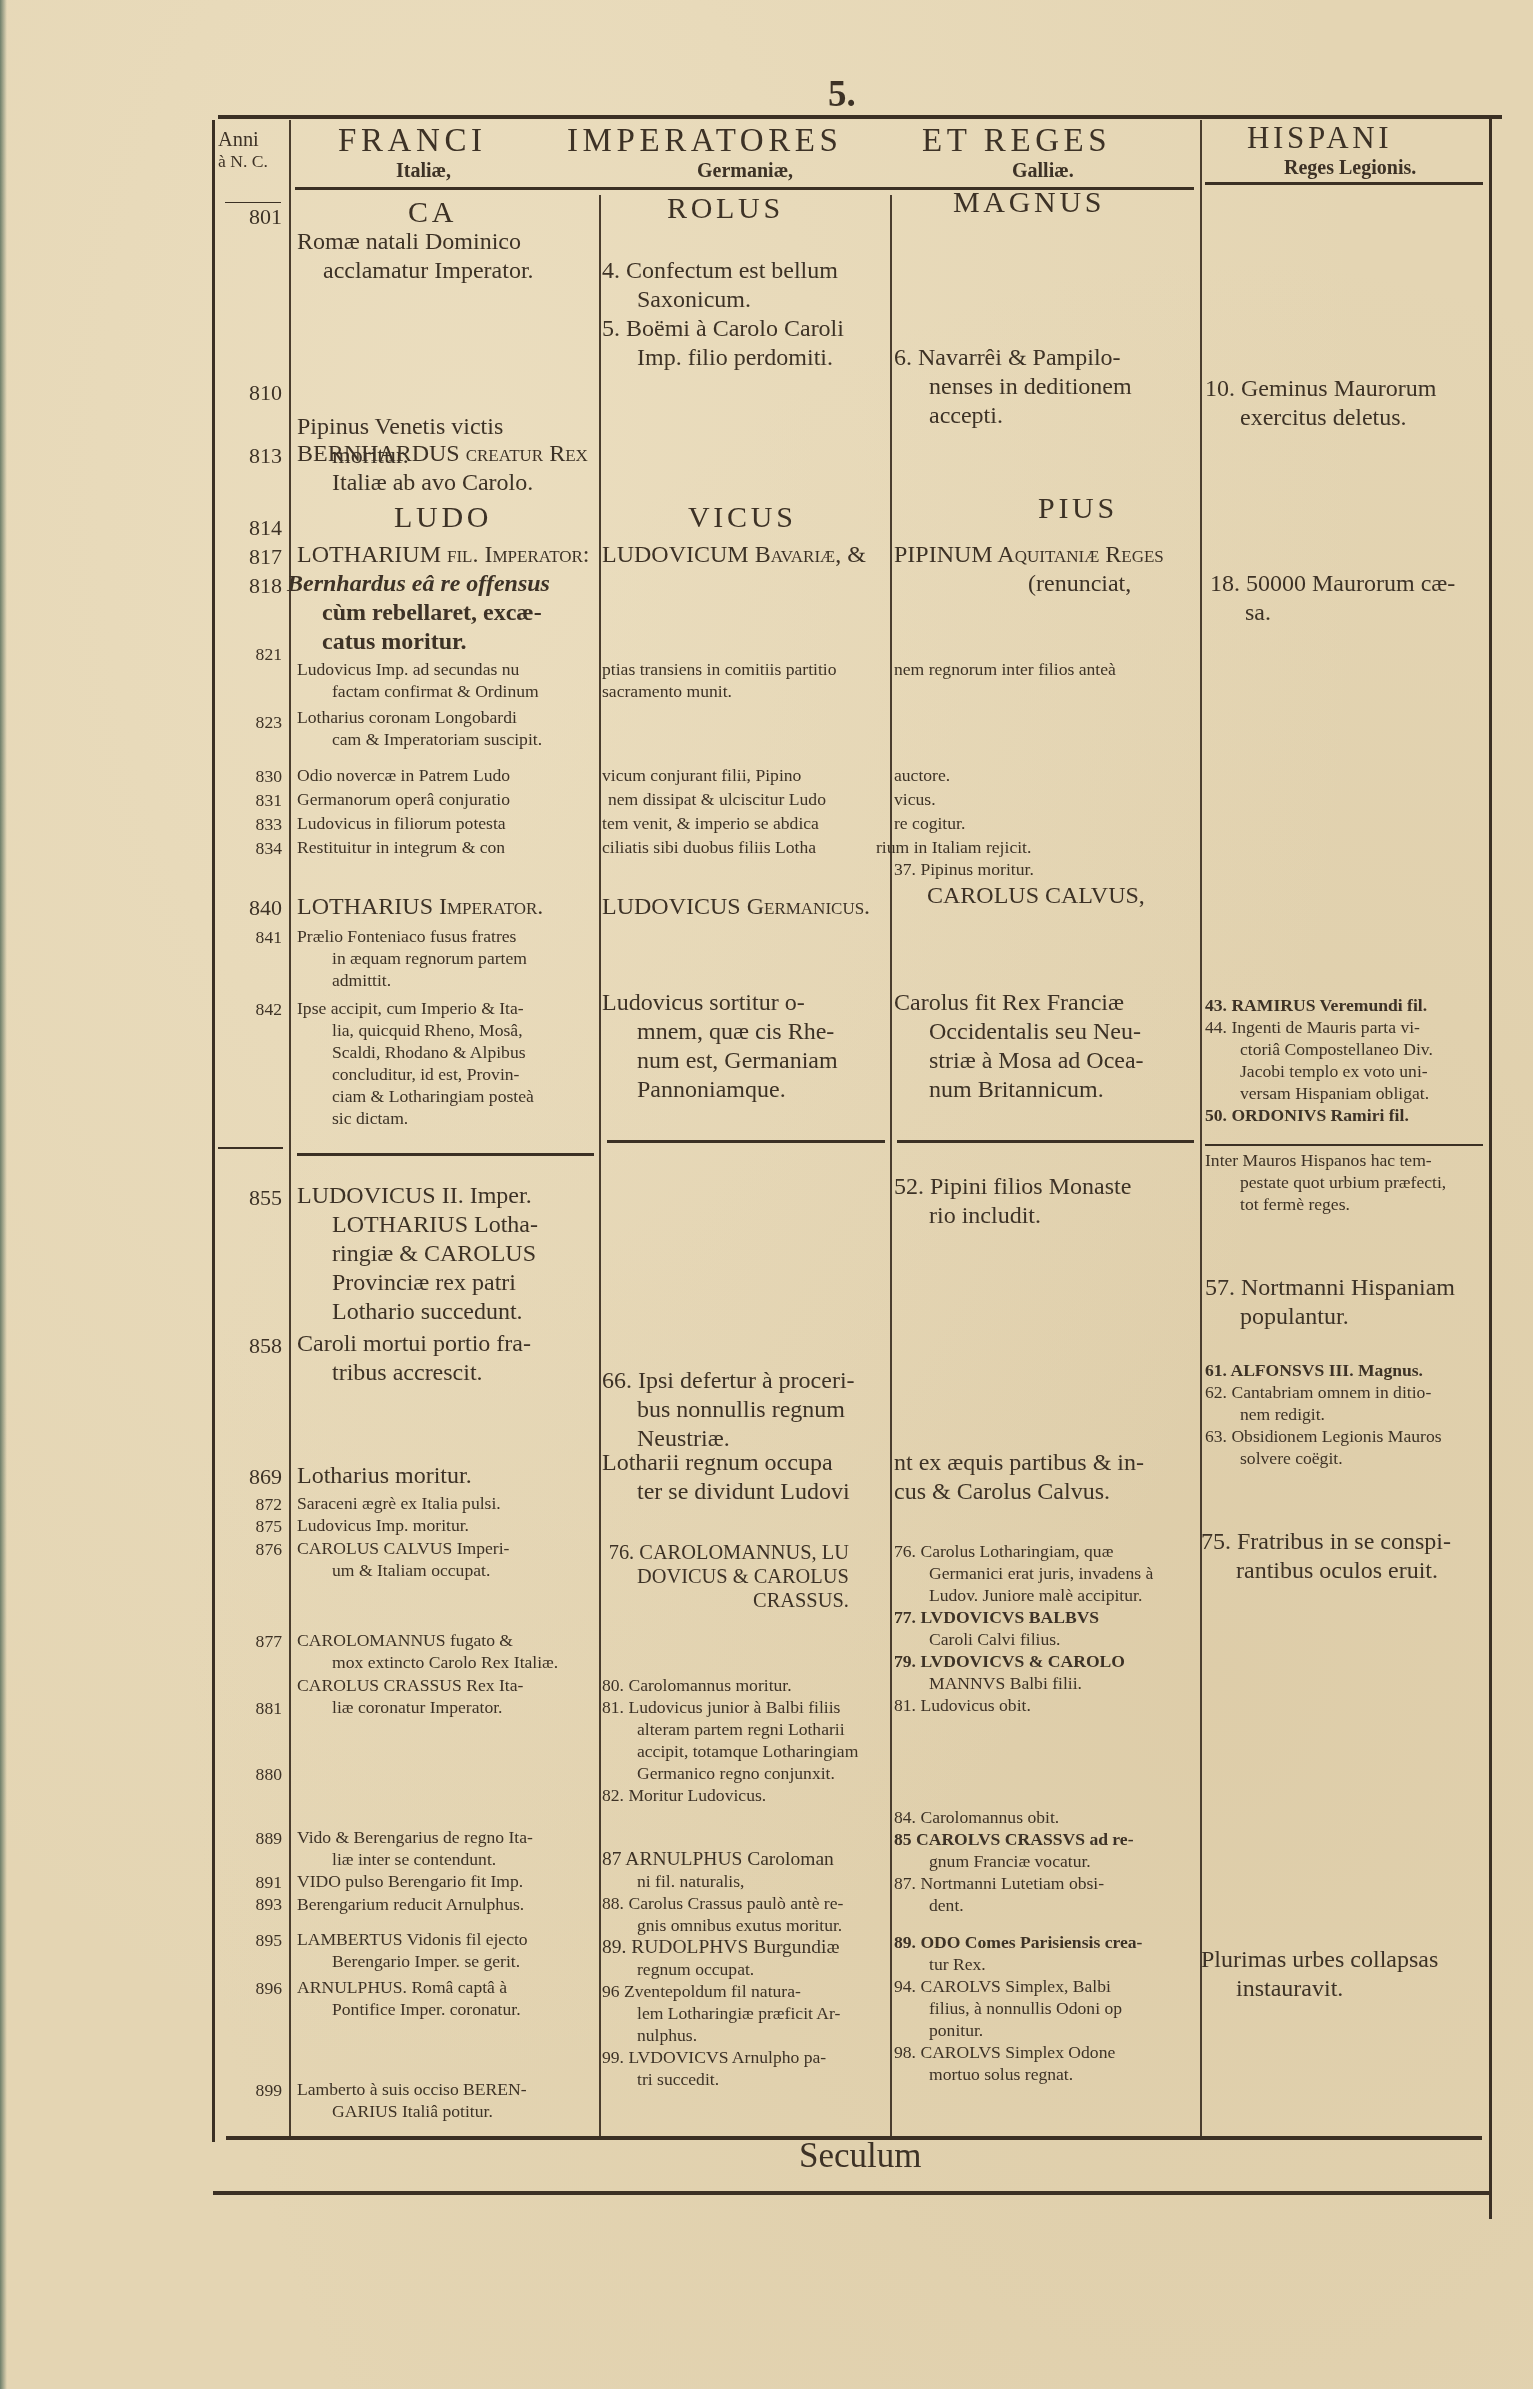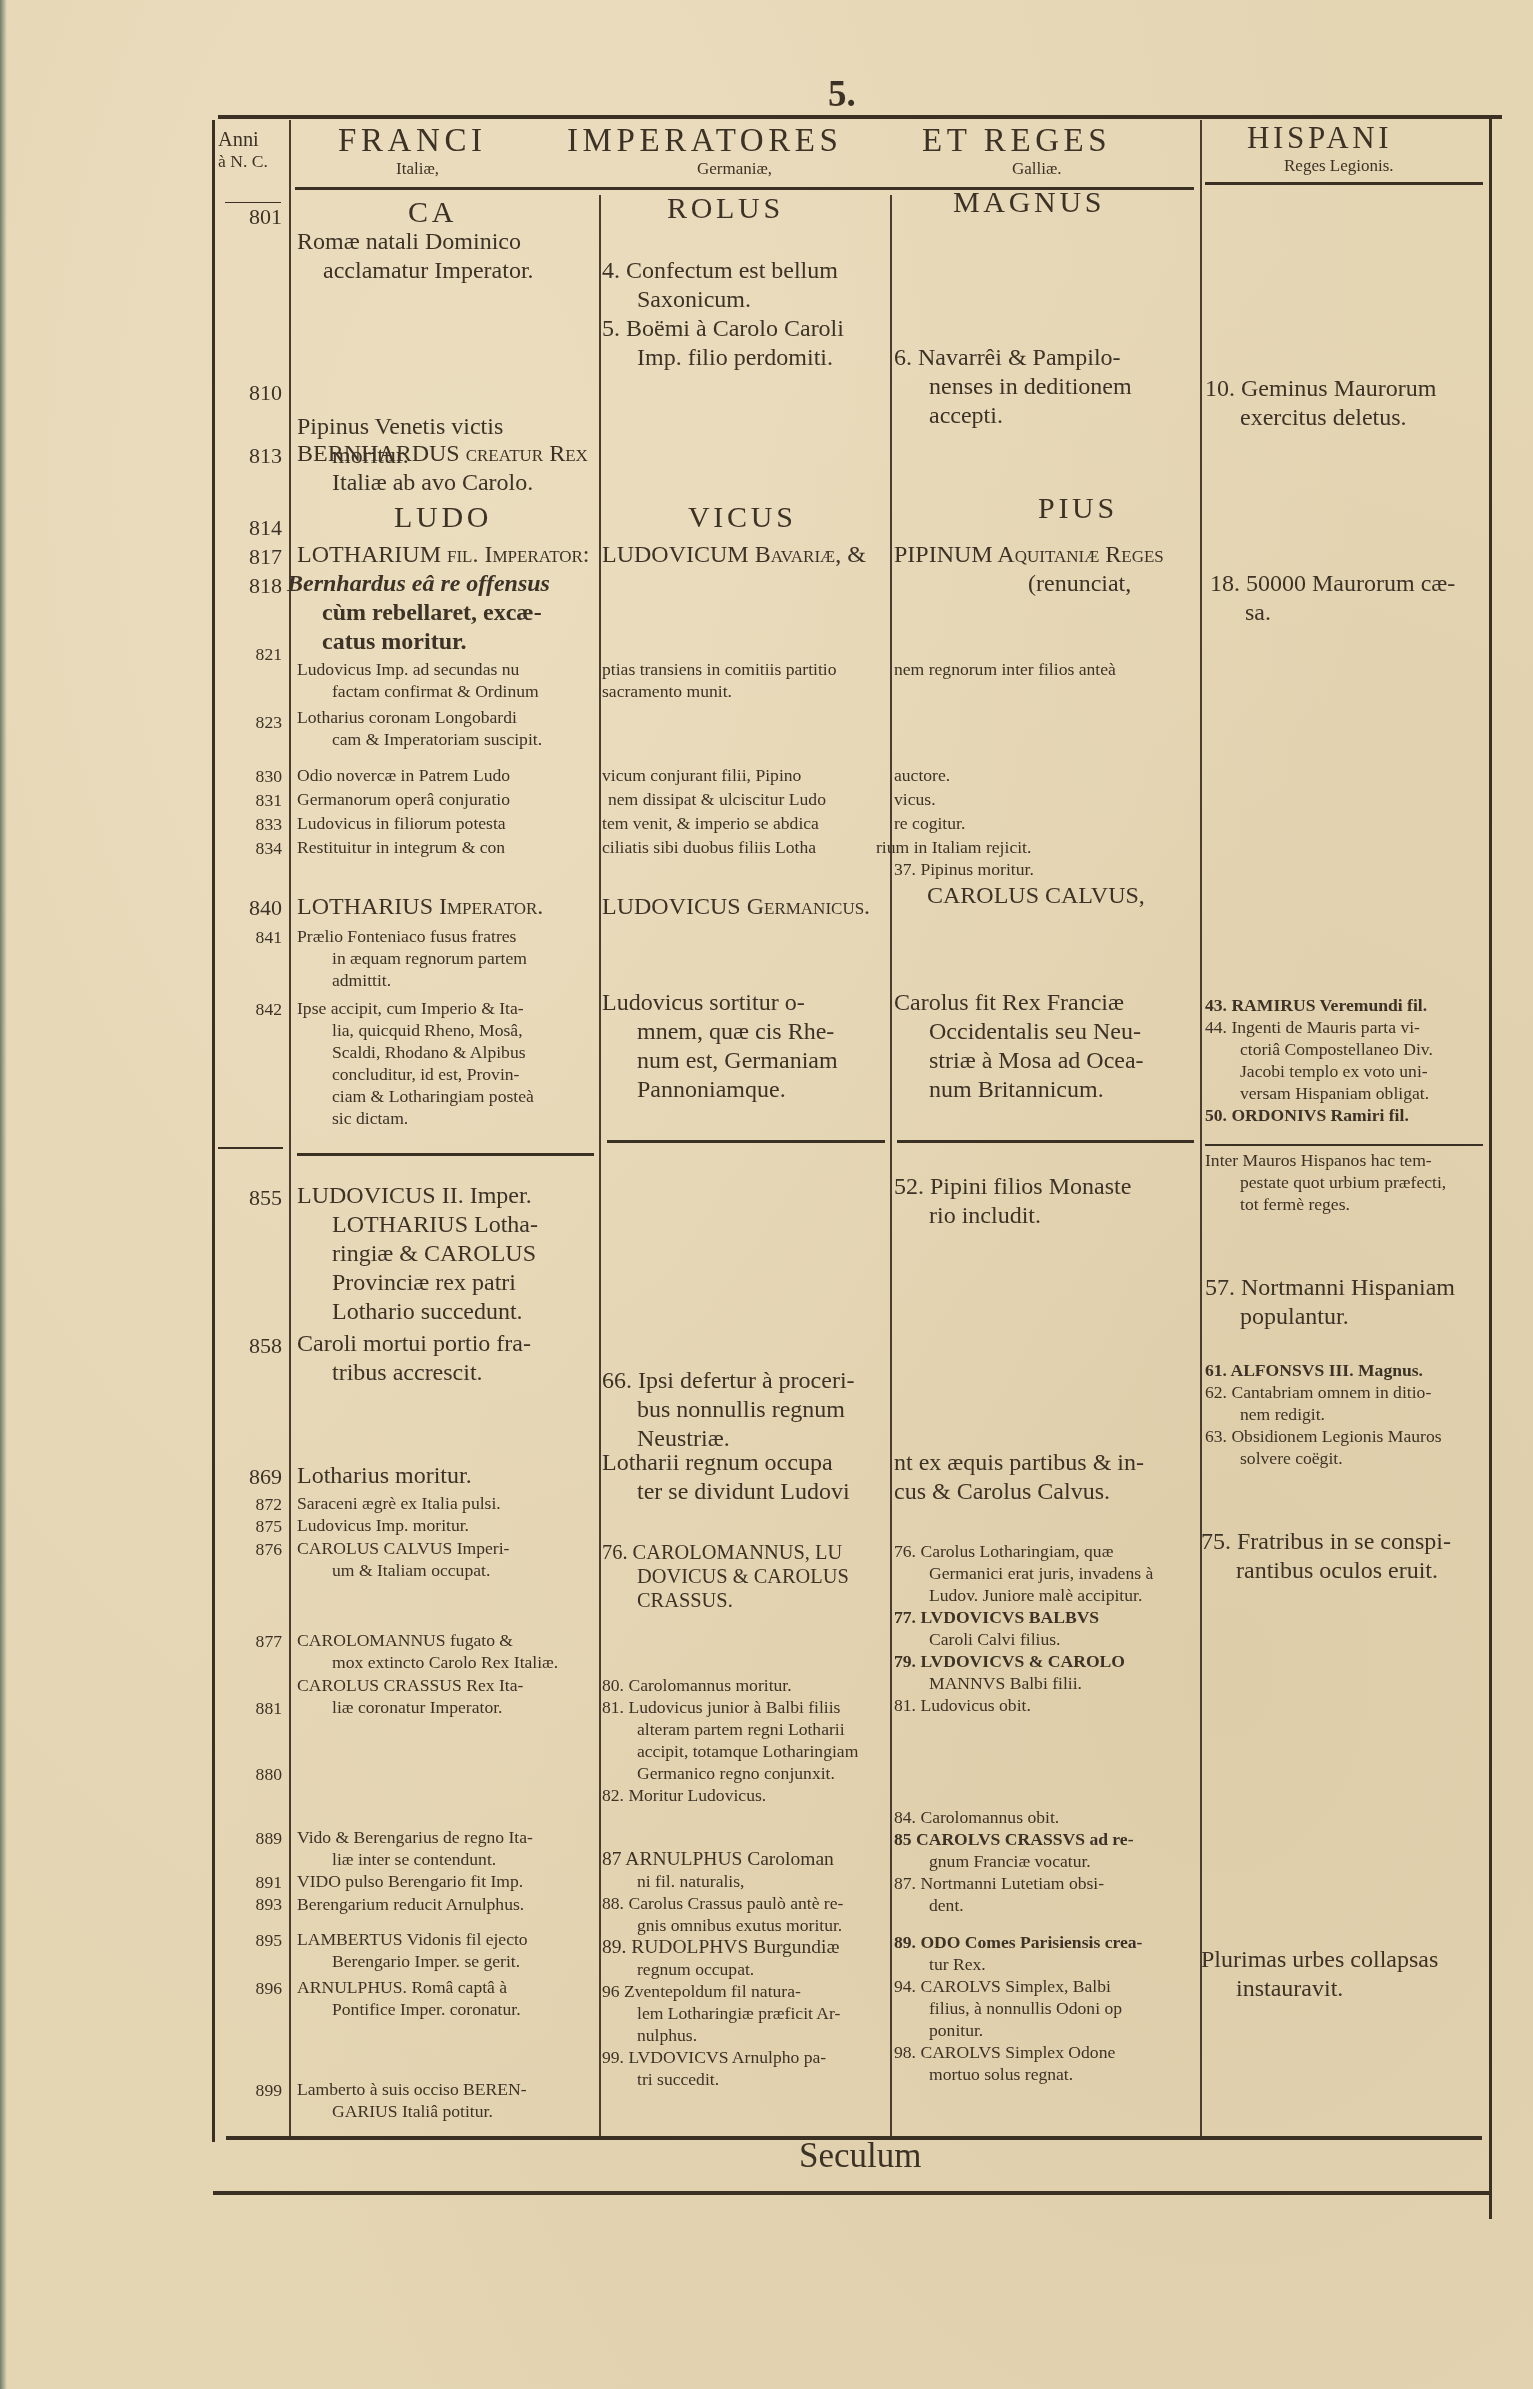--- a/index.html
+++ b/index.html
@@ -15,21 +15,21 @@
   .edge-left {
     position:absolute; left:0; top:0; width:7.4px; height:2389px;
     background: linear-gradient(to right, #6f7f6a, rgba(111,127,106,0));
   }
   .abs { position:absolute; }
   .page-num { left:828px; top:72px; font-size:37px; font-weight:bold; }
   .rule { position:absolute; background:#3b3024; }
   .vline { position:absolute; width:2.8px; background:#3b3024; }
   .vthin { position:absolute; width:1.9px; background:#4a3d2e; }
   .hdr-big { font-size:33px; letter-spacing:4.6px; top:122px; }
-  .hdr-small { font-size:17px; top:159px; }
+  .hdr-small { font-size:20px; top:159px;font-weight:bold; }
   .anni { font-size:17.6px; line-height:22px; }
   .cell { position:absolute; font-size:24px; line-height:29px; }
   .cell.small { font-size:17.6px; line-height:22px; }
   .cell.medium { font-size:20.4px; line-height:24px; }
   .yr { position:absolute; font-size:22px; text-align:right; width:46px; }
   .yr.small { font-size:17.6px; }
   .ind { padding-left:35px; display:block; }
   .line { display:block; white-space:nowrap; }
   .sc { font-variant: small-caps; }
   .caps { letter-spacing:3.7px; text-align:center; font-size:30px; }
@@ -284,21 +284,21 @@
 <div class="cell" style="left:1201px;top:1527px;">
   <span class="line">75. Fratribus in se conspi-</span>
   <span class="line ind">rantibus oculos eruit.</span>
 </div>
 
 <div class="yr small" style="left:236px;top:1539px;">876</div>
 <div class="cell small" style="left:297px;top:1537px;">
   <span class="line">CAROLUS CALVUS Imperi-</span>
   <span class="line ind">um &amp; Italiam occupat.</span>
 </div>
-<div class="cell medium" style="left:602px;top:1540px;">
+<div class="cell medium" style="left:602px;top:1540px;text-align:right;">
   <span class="line">76. CAROLOMANNUS, LU</span>
   <span class="line ind">DOVICUS &amp; CAROLUS</span>
   <span class="line ind">CRASSUS.</span>
 </div>
 <div class="cell small" style="left:894px;top:1540px;">
   <span class="line">76. Carolus Lotharingiam, quæ</span>
   <span class="line ind">Germanici erat juris, invadens à</span>
   <span class="line ind">Ludov. Juniore malè accipitur.</span>
   <span class="line" style="font-weight:bold">77. LVDOVICVS BALBVS</span>
   <span class="line ind">Caroli Calvi filius.</span>

